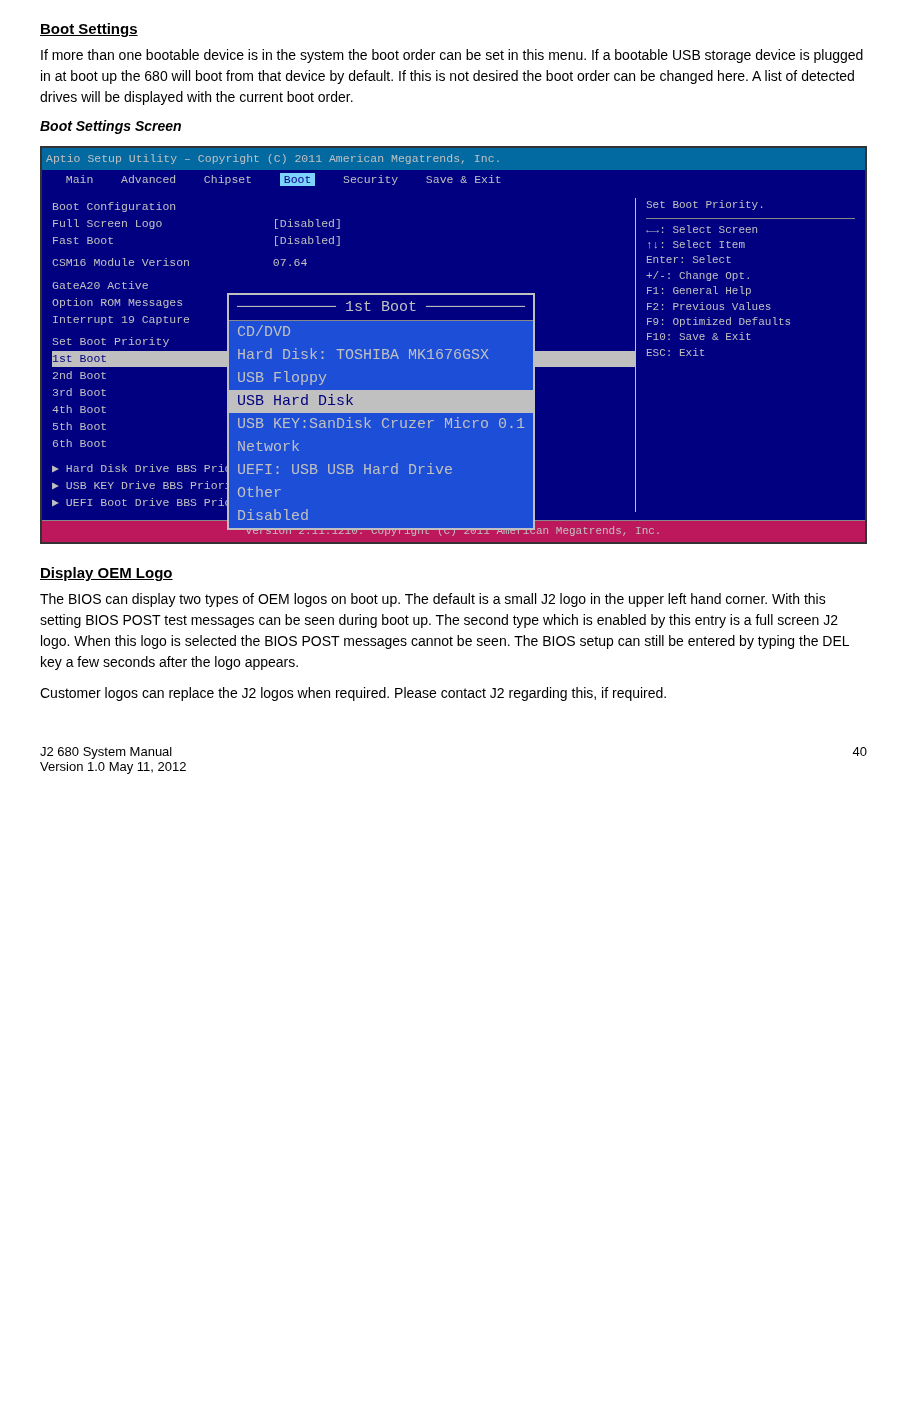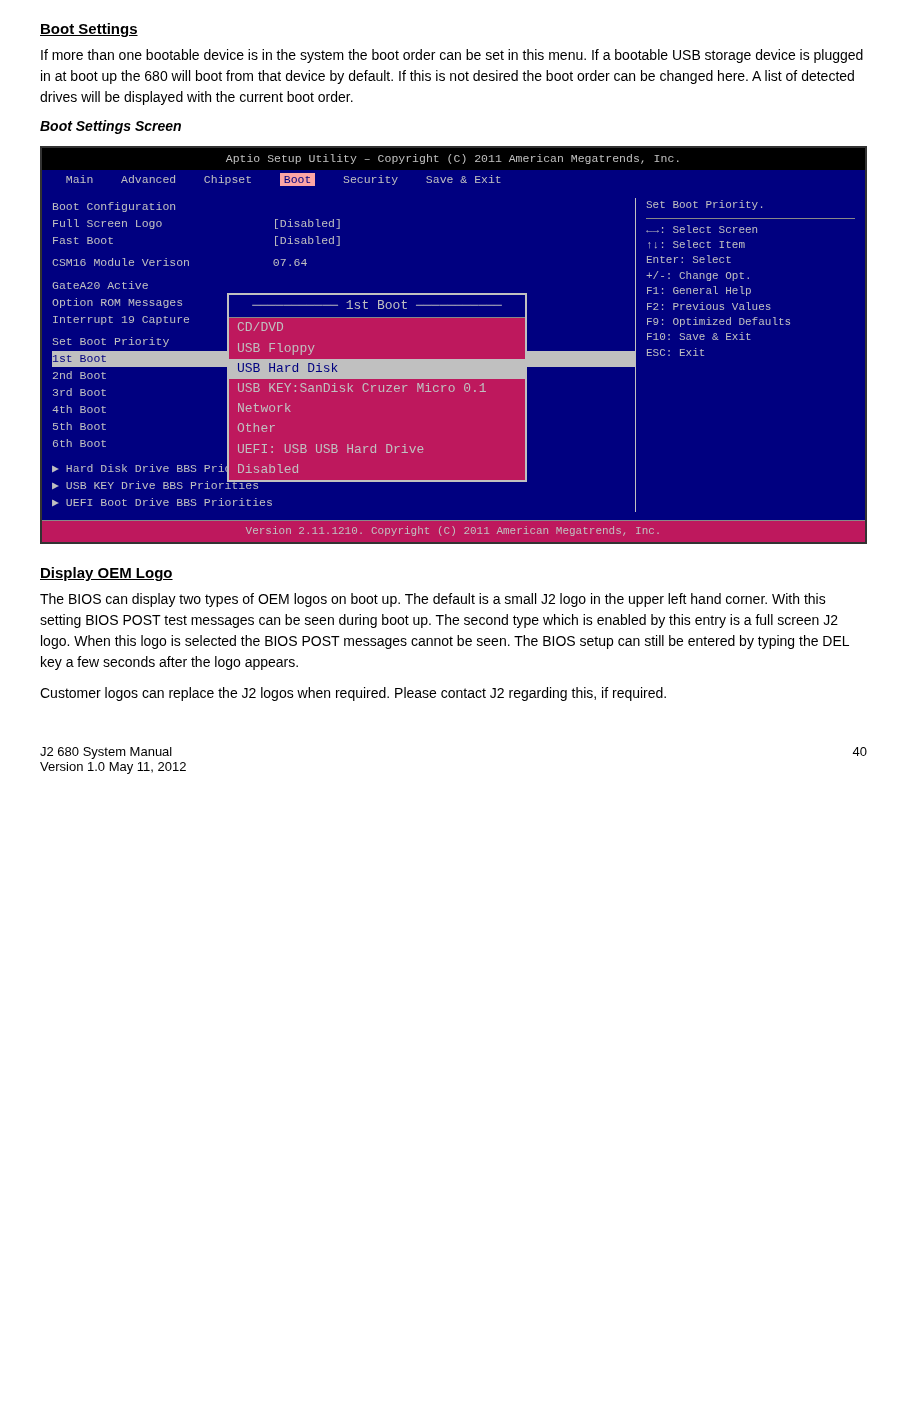--- a/index.html
+++ b/index.html
@@ -43,36 +43,36 @@
       background: #000080;
       color: #c0c0c0;
       font-family: 'Courier New', Courier, monospace;
       font-size: 11.5px;
       padding: 0;
       line-height: 1.4;
       position: relative;
     }
 
     .bios-header {
-      background: #000000;
-      color: #c0c0c0;
-      text-align: center;
-      padding: 3px 12px;
+      background: #0369a1;
+      color: #c0c0c0;
+      text-align: left;
+      padding: 3px 4px;
       font-size: 11.5px;
     }
 
     .bios-nav {
       background: #000080;
       color: #c0c0c0;
       padding: 2px 10px;
       font-size: 11.5px;
     }
 
     .bios-nav span.highlight {
-      background: #fca5a5;
+      background: #7dd3fc;
       color: #000080;
       padding: 0 4px;
     }
 
     .bios-body {
       display: flex;
       padding: 8px 10px;
       min-height: 320px;
     }
 
@@ -115,26 +115,26 @@
       padding: 3px 0;
       font-size: 11px;
       border-top: 1px solid #888;
     }
 
     
     .bios-dropdown {
       position: absolute;
       top: 95px;
       left: 175px;
-      background: #be185d;
+      background: #1d4ed8;
       border: 2px solid #c0c0c0;
       z-index: 10;
       min-width: 300px;
       font-family: 'Courier New', Courier, monospace;
-      font-size: 13px;
+      font-size: 15px;
     }
 
     .bios-dropdown-title {
       background: #000080;
       color: #c0c0c0;
       text-align: center;
       padding: 2px 8px;
       border-bottom: 1px solid #888;
     }
 
@@ -220,26 +220,27 @@
           <div class="bios-item">4th Boot</div>
           <div class="bios-item">5th Boot</div>
           <div class="bios-item">6th Boot</div>
           <div style="margin-top:8px;" class="bios-item">▶ Hard Disk Drive BBS Priorities</div>
           <div class="bios-item">▶ USB KEY Drive BBS Priorities</div>
           <div class="bios-item">▶ UEFI Boot Drive BBS Priorities</div>
 
           <div class="bios-dropdown">
             <div class="bios-dropdown-title">─────────── 1st Boot ───────────</div>
             <div class="bios-dropdown-item">CD/DVD</div>
+            <div class="bios-dropdown-item">Hard Disk: TOSHIBA MK1676GSX</div>
             <div class="bios-dropdown-item">USB Floppy</div>
             <div class="bios-dropdown-item selected">USB Hard Disk</div>
             <div class="bios-dropdown-item">USB KEY:SanDisk Cruzer Micro 0.1</div>
             <div class="bios-dropdown-item">Network</div>
+            <div class="bios-dropdown-item">UEFI: USB USB Hard Drive</div>
             <div class="bios-dropdown-item">Other</div>
-            <div class="bios-dropdown-item">UEFI: USB USB Hard Drive</div>
             <div class="bios-dropdown-item">Disabled</div>
           </div>
         </div>
 
         <div class="bios-right">
           <div style="color:#c0c0c0;">Set Boot Priority.</div>
           <hr class="separator">
           <div>←→: Select Screen</div>
           <div>↑↓: Select Item</div>
           <div>Enter: Select</div>

